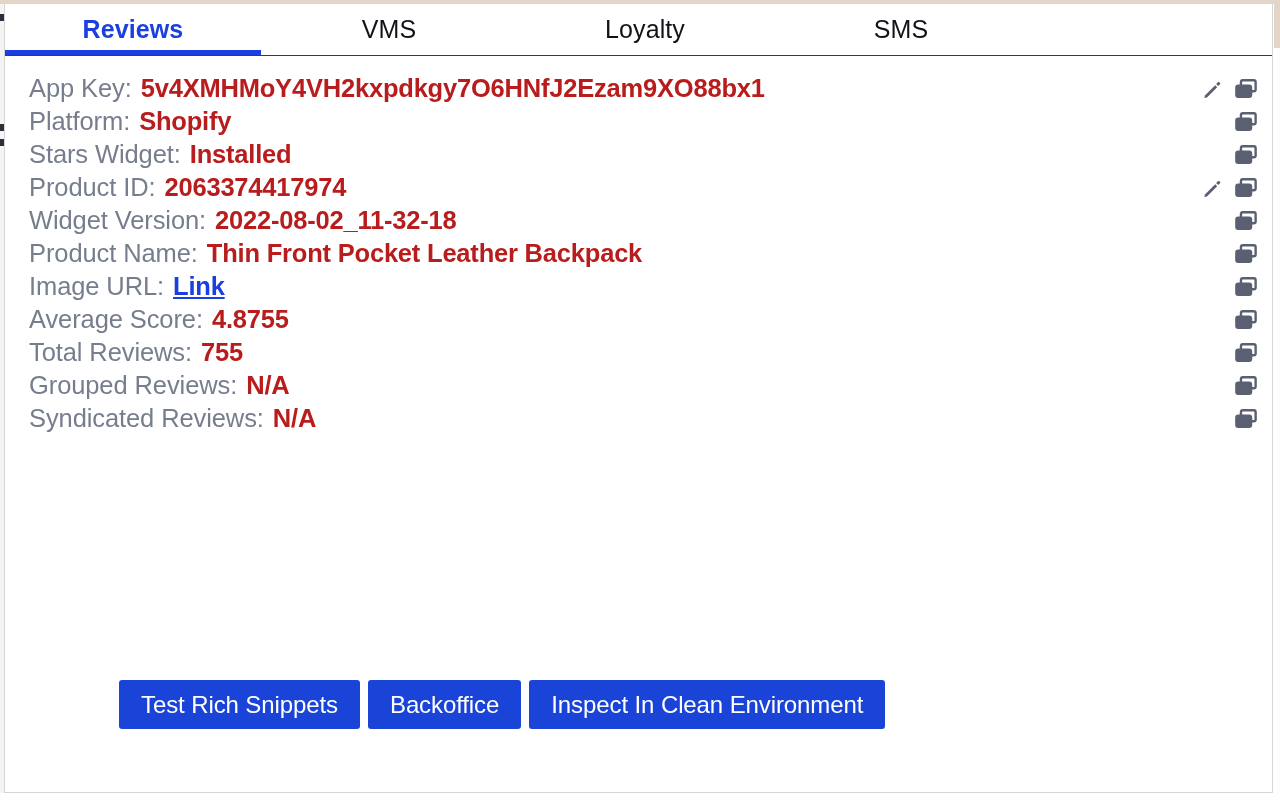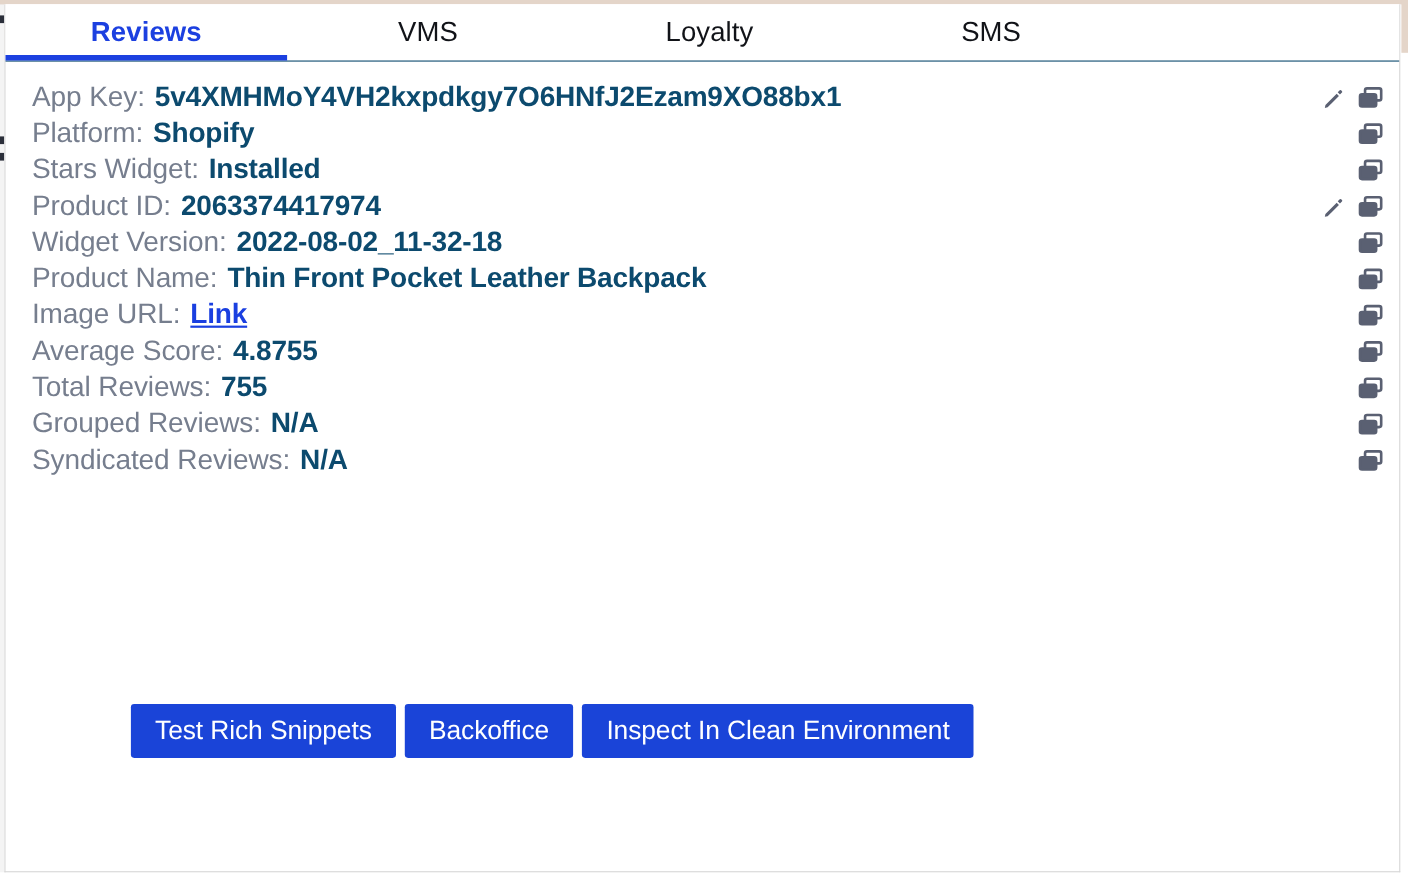--- a/index.html
+++ b/index.html
@@ -130,21 +130,21 @@
   }
   .label {
     font-size: 25.5px;
     color: #767e8e;
     white-space: nowrap;
     letter-spacing: -0.1px;
   }
   .value {
     font-size: 25.5px;
     font-weight: bold;
-    color: #0c4a6e;
+    color: #b91c1c;
     margin-left: 9px;
     white-space: nowrap;
     letter-spacing: -0.2px;
   }
   .value.link {
     color: #1a3fe0;
     text-decoration: underline;
     cursor: pointer;
   }
 
@@ -164,21 +164,21 @@
     width: 24px;
     height: 24px;
     cursor: pointer;
   }
   .icon-btn svg { display: block; }
 
   
   .button-bar {
     position: absolute;
     left: 0;
-    top: 636px;
+    top: 676px;
     width: 100%;
     display: flex;
     align-items: flex-start;
     padding-left: 114px;
     gap: 8px;
     box-sizing: border-box;
   }
   .btn {
     background: #1a44d8;
     color: #ffffff;

